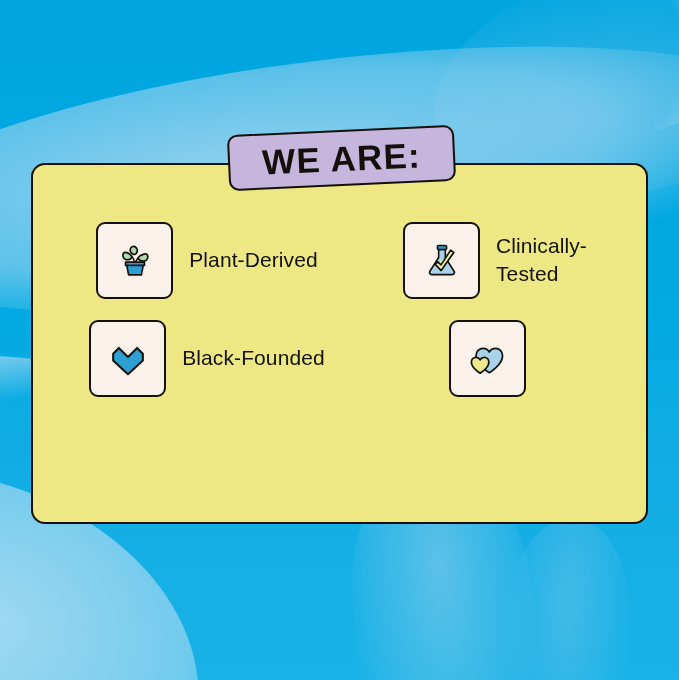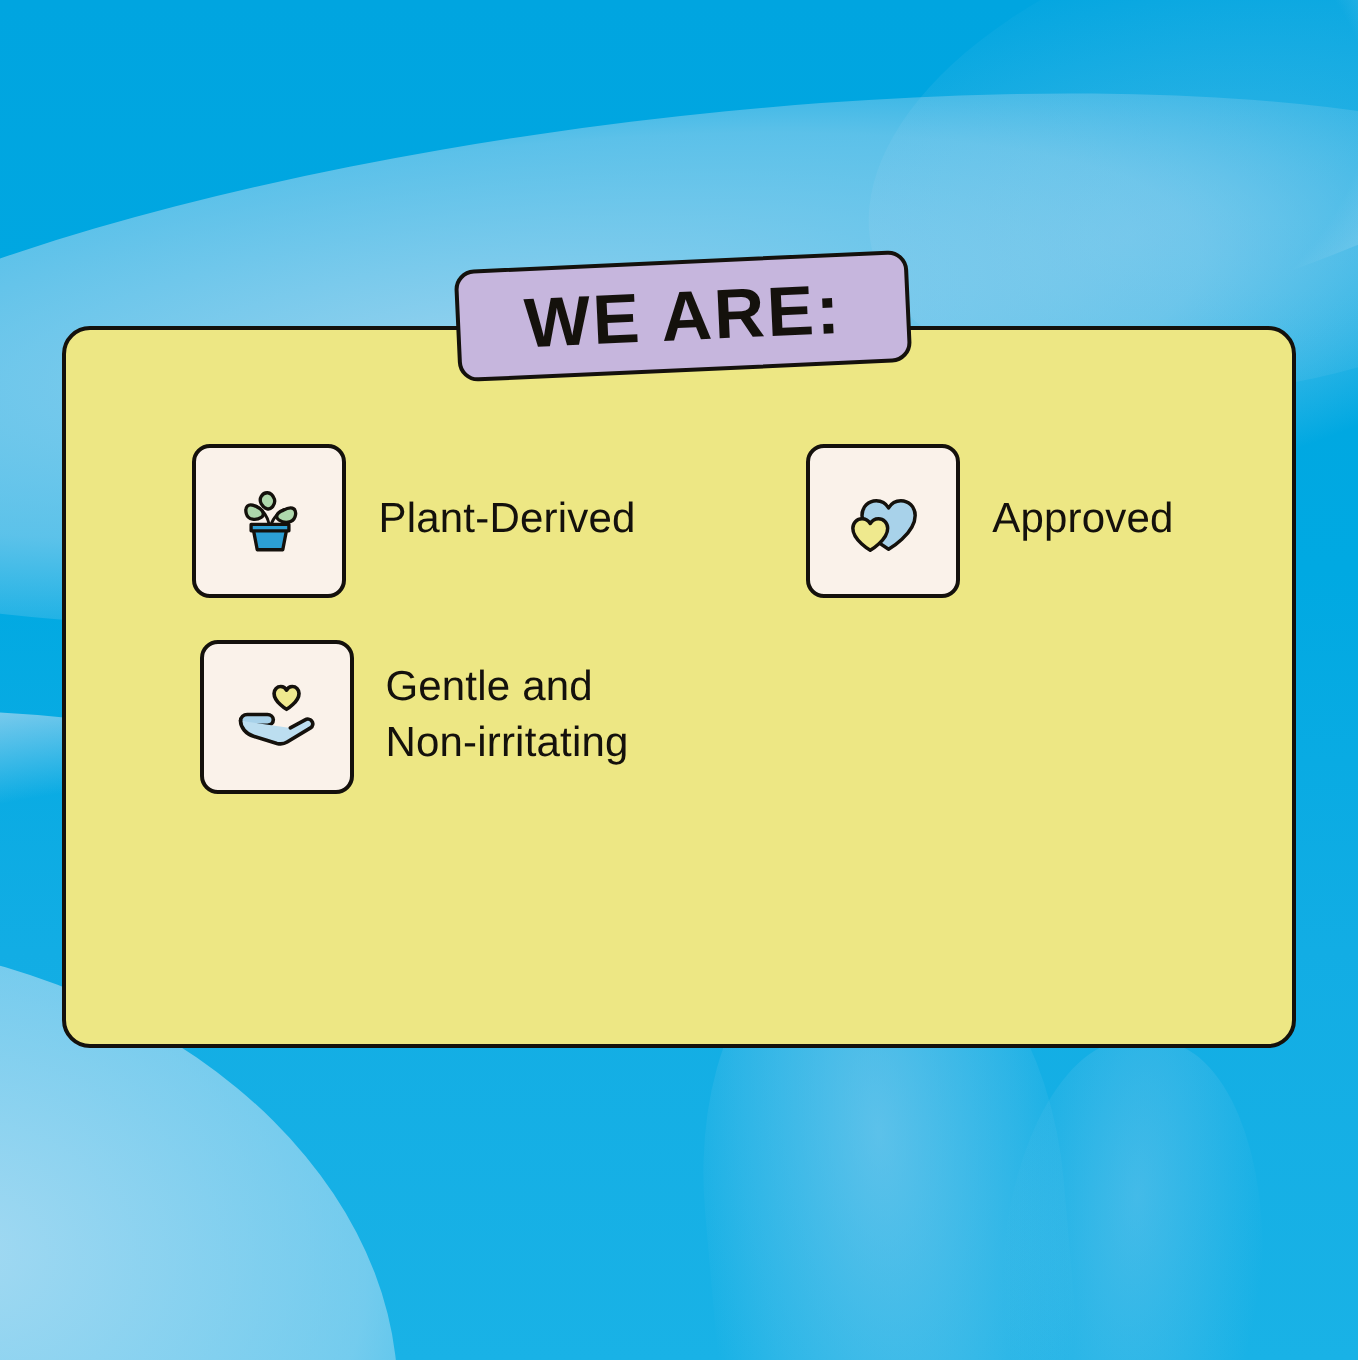--- a/index.html
+++ b/index.html
@@ -233,50 +233,64 @@
             </g>
           </svg>
         </span>
       </div>
       <div class="feature-label">
         <span>Plant-Derived</span>
       </div>
     </div>
 
 
-
+    <div class="feature">
+      <div class="tile">
+        <span>
+          <svg width="40" height="40" viewBox="0 0 48 48">
+            <g fill="none" stroke="#14110C" stroke-width="1.9" stroke-linejoin="round" stroke-linecap="round">
+              <path d="M20 9 V21 L9.5 37.5 C8.4 39.4 9.6 41.5 11.8 41.5 H36.2 C38.4 41.5 39.6 39.4 38.5 37.5 L28 21 V9 Z" fill="#A8D2EA"></path>
+              <rect x="18.5" y="6.5" width="11" height="5" rx="1.2" fill="#2F93C4"></rect>
+              <path d="M16 29 L23 36.5 L38 15" stroke="#14110C" stroke-width="1.9" fill="#F2E9A8"></path>
+              <path d="M16 29 L23 36.5 L38 15 L34.5 12 L22.8 29.8 L19 26.2 Z" fill="#F2EBA6"></path>
+            </g>
+          </svg>
+        </span>
+      </div>
+      <div class="feature-label">
+        <span>Clinically-</span>
+        <span class="l2">Tested</span>
+      </div>
+    </div>
+
+    <div class="feature">
+      <div class="tile">
+        <span>
+          <svg width="46" height="46" viewBox="0 0 48 48">
+            <g fill="#2C9FD4" stroke="#14110C" stroke-width="2.1" stroke-linejoin="round" stroke-linecap="round">
+              <path d="M8.5 19.5 L14.5 13.5 L24 23 L33.5 13.5 L39.5 19.5 L39.5 26.5 L24 41 L8.5 26.5 Z"></path>
+            </g>
+          </svg>
+        </span>
+      </div>
+      <div class="feature-label">
+        <span>Black-Founded</span>
+      </div>
+    </div>
 
     <div class="feature">
       <div class="tile">
         <span>
           <svg width="44" height="44" viewBox="0 0 48 48">
             <g stroke="#14110C" stroke-width="1.9" stroke-linejoin="round" stroke-linecap="round">
               <path d="M26.5 40 C26.5 40 12 31.5 12 21.5 C12 16.8 15.6 13.5 19.8 13.5 C22.6 13.5 25.1 15.1 26.5 17.4 C27.9 15.1 30.4 13.5 33.2 13.5 C37.4 13.5 41 16.8 41 21.5 C41 31.5 26.5 40 26.5 40 Z" fill="#A8D2EA"></path>
               <path d="M16.5 40.5 C16.5 40.5 7 35 7 28.5 C7 25.5 9.3 23.3 12 23.3 C13.8 23.3 15.6 24.4 16.5 25.9 C17.4 24.4 19.2 23.3 21 23.3 C23.7 23.3 26 25.5 26 28.5 C26 35 16.5 40.5 16.5 40.5 Z" fill="#EFE98E"></path>
             </g>
           </svg>
         </span>
       </div>
       <div class="feature-label">
-        <span class="l2">Approved</span>
-      </div>
-    </div>
-
-    <div class="feature">
-      <div class="tile">
-        <span>
-          <svg width="46" height="46" viewBox="0 0 48 48">
-            <g stroke="#14110C" stroke-width="1.9" stroke-linejoin="round" stroke-linecap="round">
-              <path d="M29.5 20.5 C29.5 20.5 23 16.6 23 12.2 C23 10.1 24.6 8.6 26.5 8.6 C27.8 8.6 29 9.4 29.5 10.5 C30 9.4 31.2 8.6 32.5 8.6 C34.4 8.6 36 10.1 36 12.2 C36 16.6 29.5 20.5 29.5 20.5 Z" fill="#EFE98E"></path>
-              <path d="M5.5 26.5 C5.5 24.6 7.1 23.2 9 23.2 H19.5 C21.2 23.2 22.6 24.4 22.6 26 C22.6 27.6 21.2 28.8 19.5 28.8 H14.5" fill="#A8D2EA"></path>
-              <path d="M5.5 26.5 C5.5 30 8.4 33.4 12.3 34.6 L24.5 38.3 C26.3 38.8 28.2 38.6 29.8 37.6 L42 30.2 C43.3 29.4 43.6 27.7 42.6 26.6 C41.8 25.6 40.3 25.4 39.2 26 L31.5 30.2" fill="#BCDEF0"></path>
-            </g>
-          </svg>
-        </span>
-      </div>
-      <div class="feature-label">
-        <span>Gentle and</span>
-        <span class="l2">Non-irritating</span>
-      </div>
-    </div>
+      </div>
+    </div>
+
 
   </div>
 </div>
 
 </body></html>

